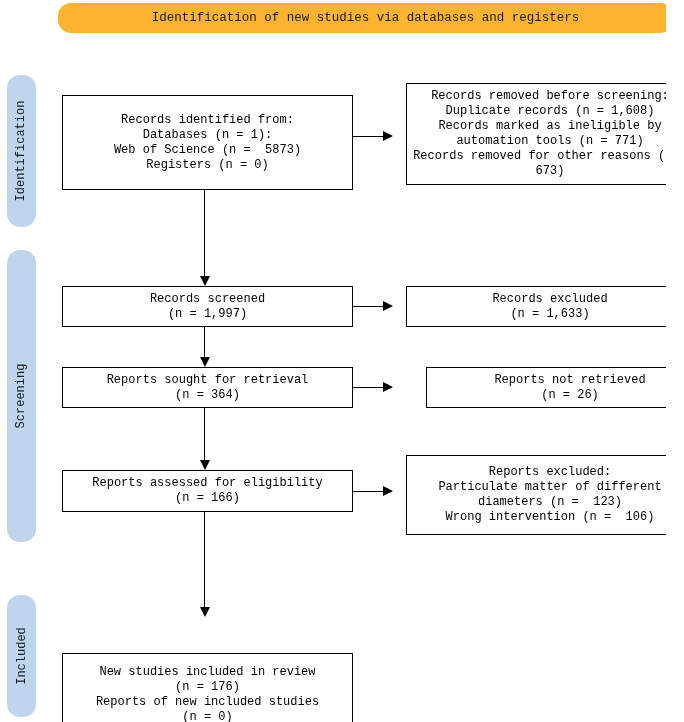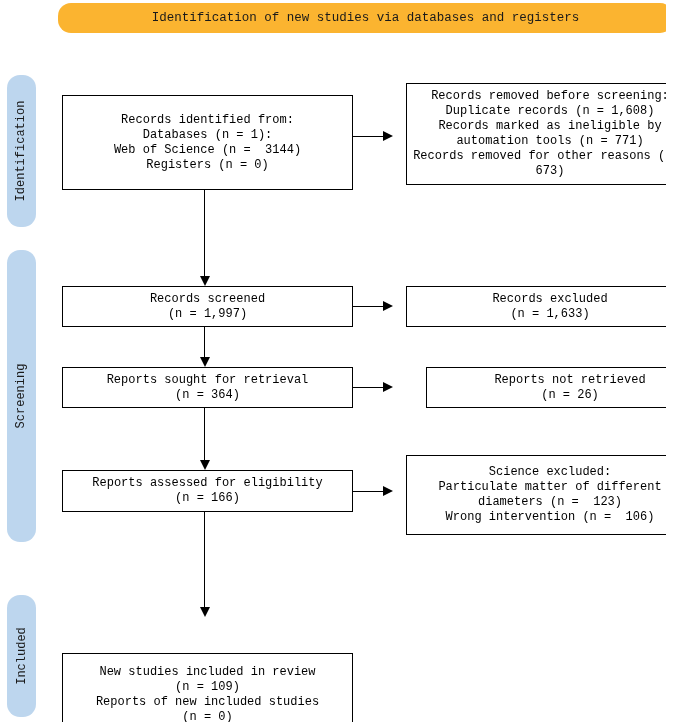--- a/index.html
+++ b/index.html
@@ -70,21 +70,21 @@
   <div class="pill pill-screening">
     <span>Screening</span>
   </div>
   <div class="pill pill-included">
     <span>Included</span>
   </div>
 
   <div class="box col-l box-identified">
     <div class="ln">Records identified from:</div>
     <div class="ln">Databases (n = 1):</div>
-    <div class="ln">Web of Science (n =  3144)</div>
+    <div class="ln">Web of Science (n =  5873)</div>
     <div class="ln">Registers (n = 0)</div>
   </div>
 
   <div class="box col-r box-removed">
     <div class="ln">Records removed before screening:</div>
     <div class="ln">Duplicate records (n = 1,608)</div>
     <div class="ln">Records marked as ineligible by automation tools (n = 771)</div>
     <div class="ln">Records removed for other reasons (n = 673)</div>
   </div>
 
@@ -107,28 +107,28 @@
     <div class="ln">Reports not retrieved</div>
     <div class="ln">(n = 26)</div>
   </div>
 
   <div class="box col-l box-assessed">
     <div class="ln">Reports assessed for eligibility</div>
     <div class="ln">(n = 166)</div>
   </div>
 
   <div class="box col-r box-rep-excluded">
-    <div class="ln">Science excluded:</div>
+    <div class="ln">Reports excluded:</div>
     <div class="ln">Particulate matter of different diameters (n =  123)</div>
     <div class="ln">Wrong intervention (n =  106)</div>
   </div>
 
   <div class="box col-l box-included">
     <div class="ln">New studies included in review</div>
-    <div class="ln">(n = 109)</div>
+    <div class="ln">(n = 176)</div>
     <div class="ln">Reports of new included studies</div>
     <div class="ln">(n = 0)</div>
   </div>
 
   <div class="line-v" style="left:204px;top:190px;height:87px;"></div>
   <div class="head-down" style="left:200px;top:276px;"></div>
 
   <div class="line-v" style="left:204px;top:327px;height:31px;"></div>
   <div class="head-down" style="left:200px;top:357px;"></div>
 

